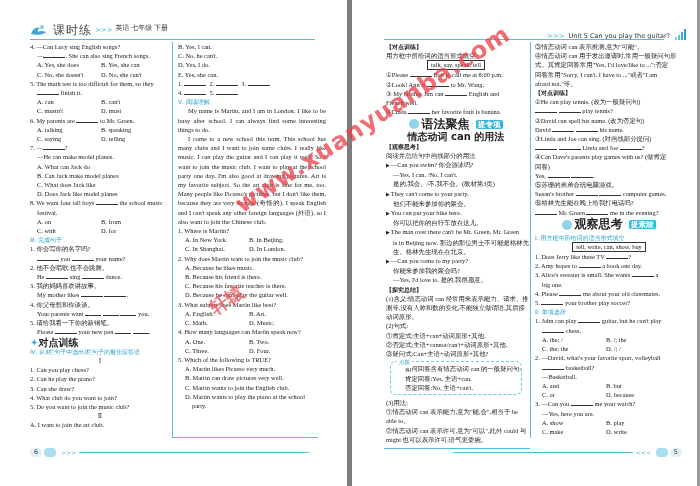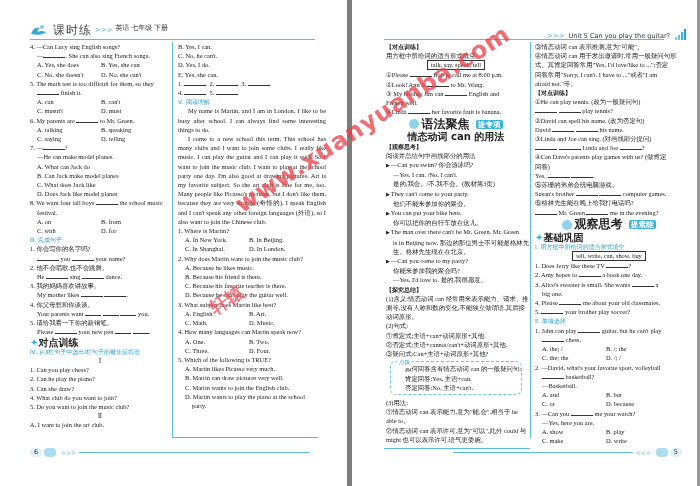--- a/index.html
+++ b/index.html
@@ -308,21 +308,20 @@
     <div class="ln"><span>Susan's brother</span> <span class="blank"></span> <span class="blank"></span> <span>computer games.</span></div>
     <div class="ln">⑥格林先生能在晚上给我打电话吗?</div>
     <div class="ln"><span class="blank"></span> <span>Mr. Green</span> <span class="blank"></span> <span>me in the evening?</span></div>
 
     <div class="banner">
       <span class="bubble"></span>
       <span class="t1">观察思考</span>
       <span class="dot">·</span>
       <span class="t2">提素能</span>
     </div>
-    <div class="ln sec-bold"><span style="color:#34b3dd;">✦</span><span>基础巩固</span></div>
     <div class="ln sec-blue">Ⅰ. 用方框中所给词的适当形式填空</div>
     <div class="ln center"><span class="boxed">tell, write, can, show, buy</span></div>
     <div class="ln"><span>1. Does Jerry like these TV</span> <span class="blank"></span><span>?</span></div>
     <div class="ln"><span>2. Amy hopes to</span> <span class="blank"></span> <span>a book one day.</span></div>
     <div class="ln"><span>3. Alice's sweater is small. She wants</span> <span class="blank"></span> <span>a</span></div>
     <div class="ln ind">big one.</div>
     <div class="ln"><span>4. Please</span> <span class="blank"></span> <span>me about your old classmates.</span></div>
     <div class="ln"><span>5.</span> <span class="blank"></span> <span>your brother play soccer?</span></div>
 
     <div class="ln sec-blue">Ⅱ. 单项选择</div>

